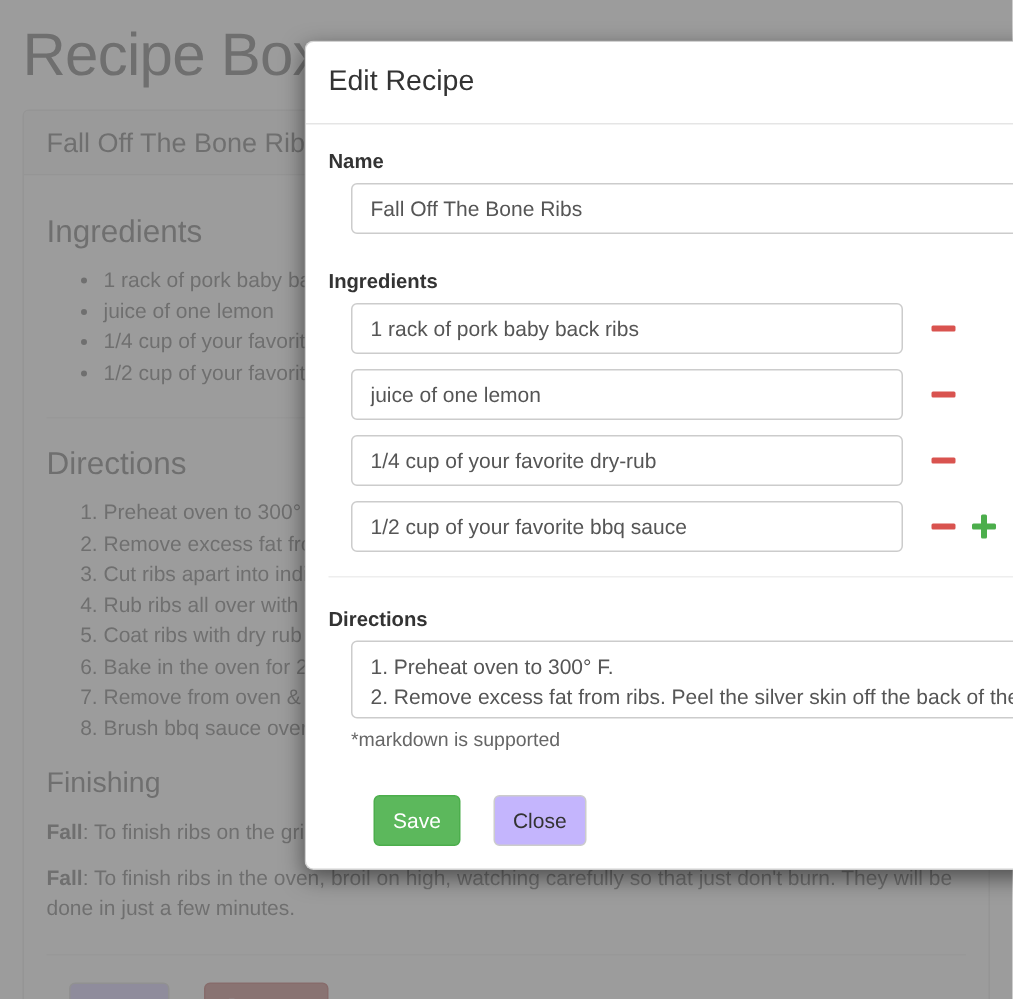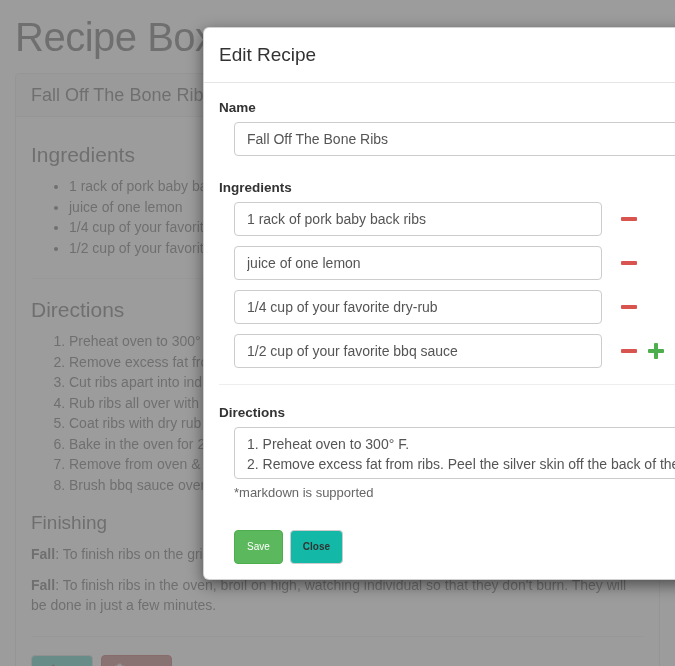--- a/index.html
+++ b/index.html
@@ -83,34 +83,34 @@
     margin: 0 0 10px 0;
   }
   p.fin-p b { font-weight: bold; }
   hr.sep {
     border: 0;
     border-top: 1px solid #eeeeee;
     margin: 20px 0 18px 0;
   }
   .btn-row { display: flex; gap: 8px; }
   .btn {
-    font-size: 10px;
+    font-size: 14px;
     line-height: 20px;
     padding: 6px 12px;
     border-radius: 4px;
     border: 1px solid transparent;
     cursor: pointer;
     white-space: nowrap;
     font-family: "Liberation Sans", sans-serif;
+    margin-left: 15px;
   }
   .btn-default {
-    background: #14b8a6;
+    background: #c4b5fd;
     border-color: #cccccc;
     color: #333333;
-    font-weight: bold;
   }
   .btn-danger {
     background: #a94442;
     border-color: #a02622;
     color: #ffffff;
   }
   .gl { margin-right: 5px; display: inline-block; }
 
   
   #backdrop {
@@ -277,21 +277,21 @@
           <li>Bake in the oven for 2 hours.</li>
           <li>Remove from oven &amp; let rest.</li>
           <li>Brush bbq sauce over ribs.</li>
         </ol>
 
         <h3 class="sec-h3">Finishing</h3>
         <p class="fin-p">
           <b>Fall</b><span>: To finish ribs on the grill, place over medium heat, turning several times for about 10 minutes.</span>
         </p>
         <p class="fin-p">
-          <b>Fall</b><span>: To finish ribs in the oven, broil on high, watching individual so that they don't burn. They will be done in just a few minutes.</span>
+          <b>Fall</b><span>: To finish ribs in the oven, broil on high, watching carefully so that just don't burn. They will be done in just a few minutes.</span>
         </p>
 
         <hr class="sep">
 
         <div class="btn-row">
           <button class="btn btn-default">
             <span class="gl">
               <svg width="12" height="12" viewBox="0 0 16 16">
                   <path d="M12.5 1.5l2 2-8.6 8.6-2.6.6.6-2.6z" fill="#333"></path>
                   <path d="M2 14h12v1H2z" fill="#333"></path>

